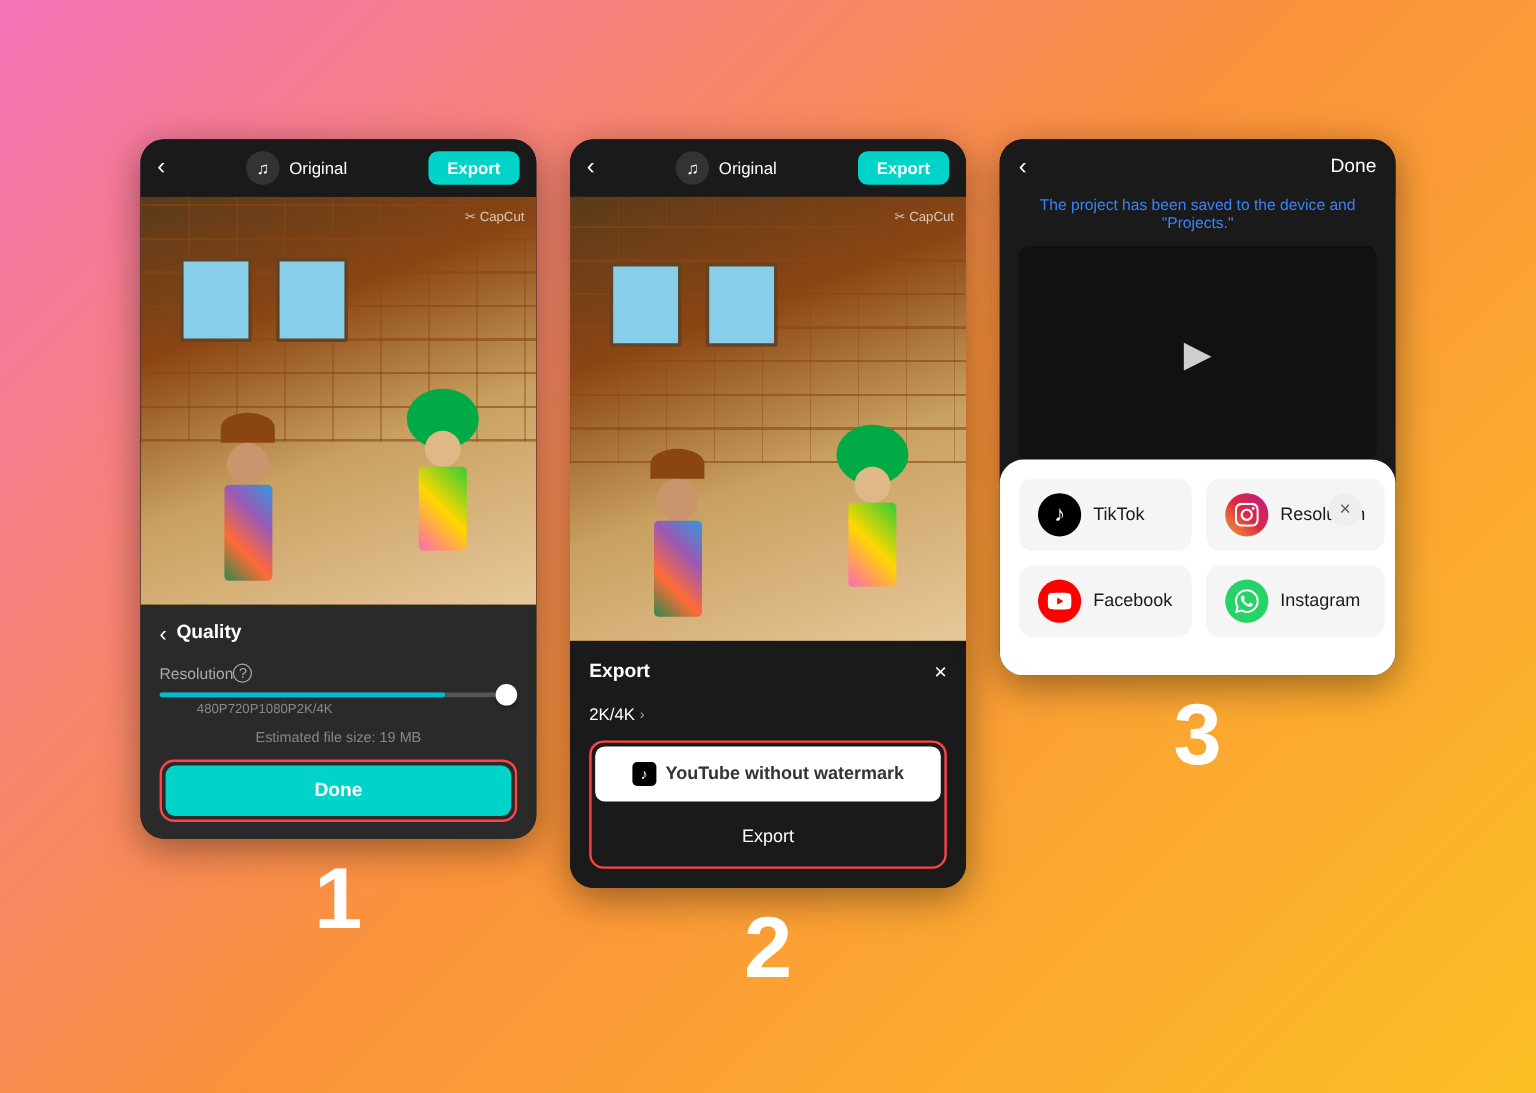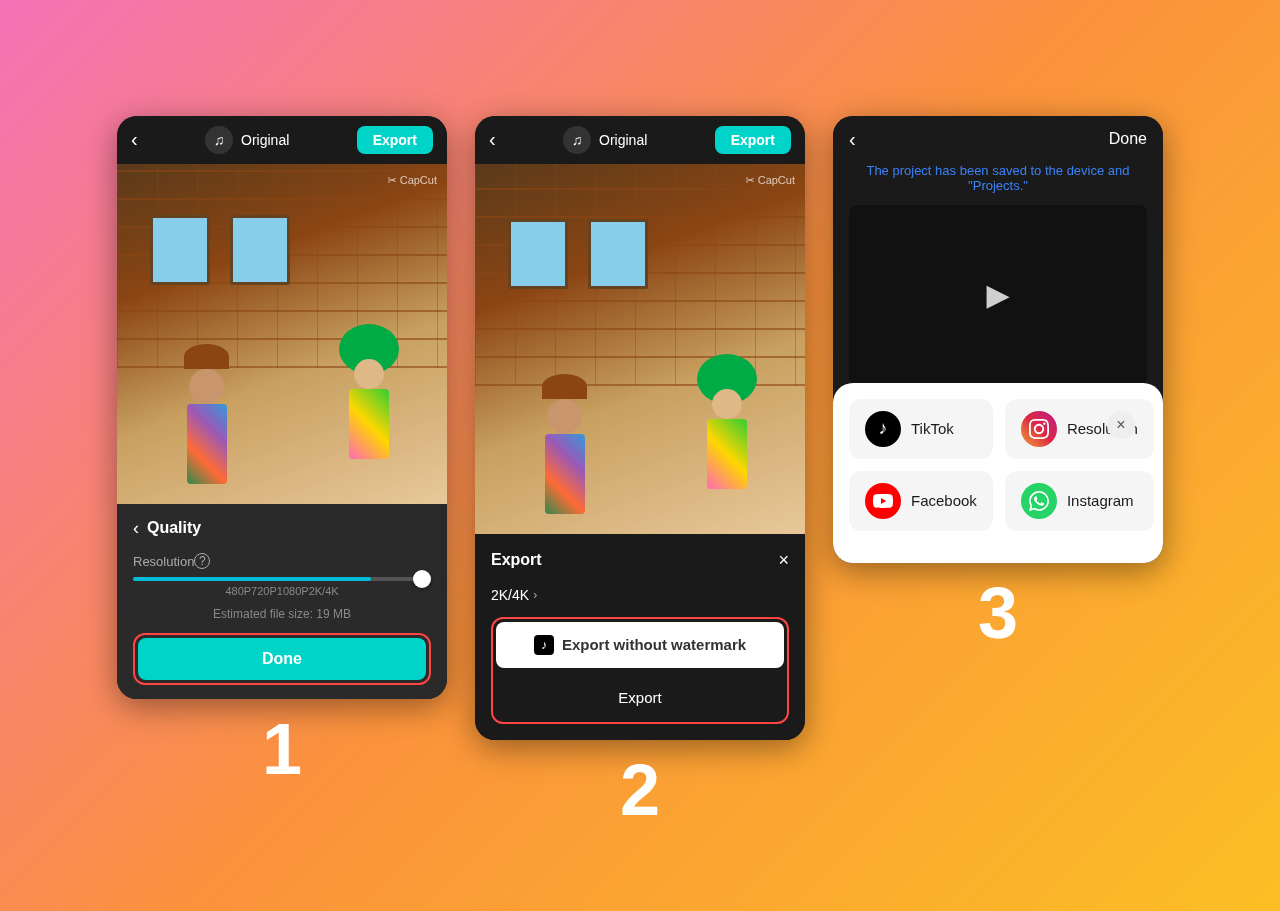--- a/index.html
+++ b/index.html
@@ -257,22 +257,23 @@
       top: 50%;
       transform: translateY(-50%);
       width: 18px;
       height: 18px;
       background: white;
       border-radius: 50%;
       box-shadow: 0 2px 4px rgba(0,0,0,0.3);
     }
     .slider-marks {
       display: flex;
-      justify-content: center;
+      justify-content: flex-start;
       padding: 0 2px;
+      margin-left: 29px;
     }
     .slider-mark {
       color: #888;
       font-size: 11px;
     }
     .file-size {
       color: #888;
       font-size: 12px;
       text-align: center;
       margin: 10px 0 12px;
@@ -619,21 +620,21 @@
           <span class="export-sheet-title">Export</span>
           <button class="close-btn">×</button>
         </div>
         <div class="quality-row">
           <span>2K/4K</span>
           <span class="chevron">›</span>
         </div>
         <div class="export-options-wrapper">
           <button class="export-without-watermark-btn">
             <div class="tiktok-logo-small">♪</div>
-            <span>Export without watermark</span>
+            <span>YouTube without watermark</span>
           </button>
           <button class="export-plain-btn">Export</button>
         </div>
       </div>
     </div>
     <div class="step-number">2</div>
   </div>
 
   <div class="phone-wrapper">
     <div class="phone3">

